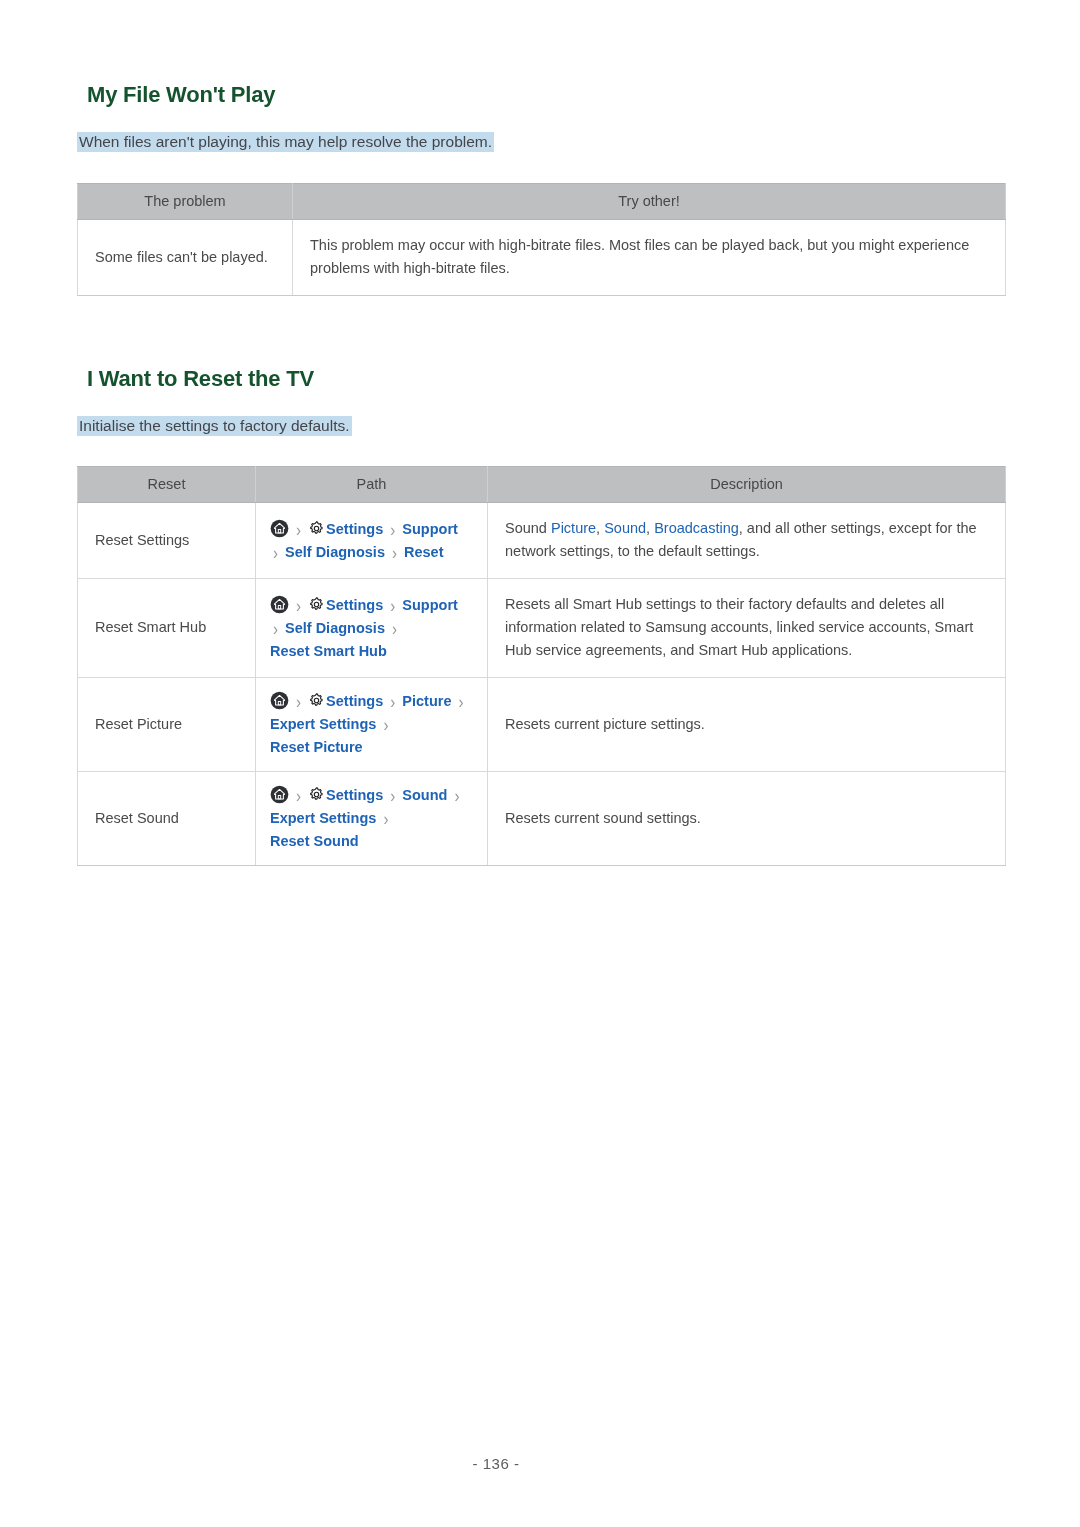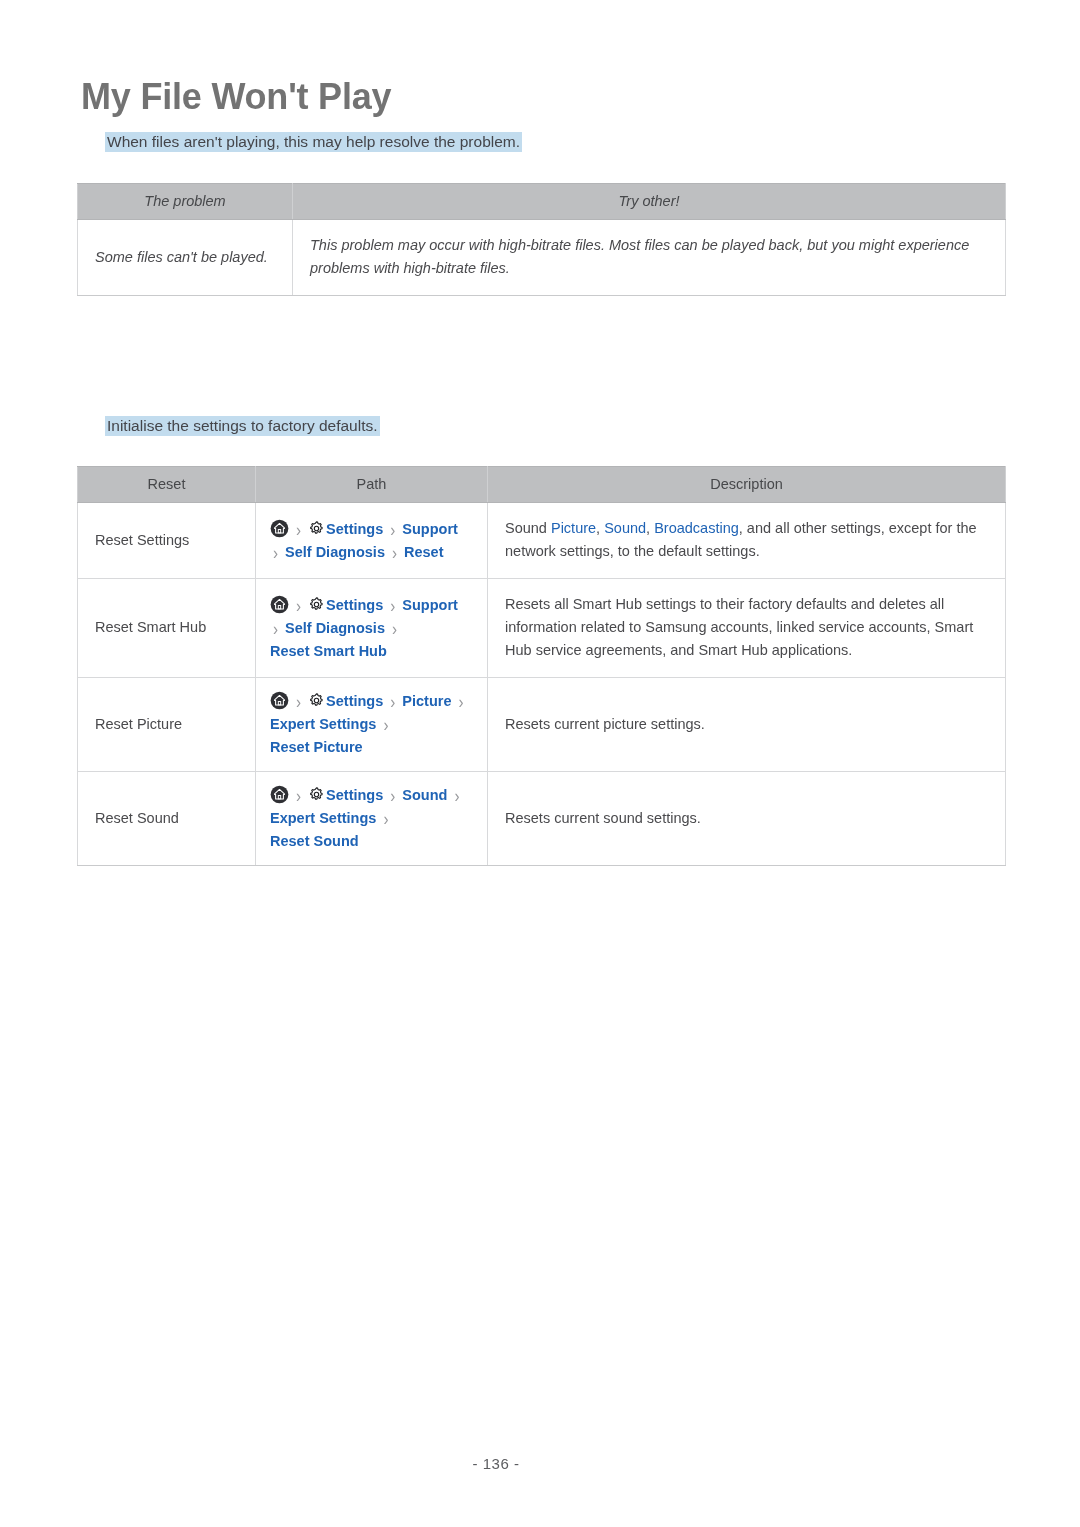--- a/index.html
+++ b/index.html
@@ -19,54 +19,53 @@
     position: absolute;
     left: 0; top: 0;
     width: 1080px;
     height: 1527px;
     box-sizing: border-box;
     padding: 0;
   }
 
   h1.doc-title {
     font-family: "Liberation Sans", sans-serif;
-    font-size: 36px;
+    font-size: 22px;
     font-weight: bold;
-    color: #737373;
+    color: #14532d;
     letter-spacing: -0.2px;
-    margin: 4px;
+    margin: 10px;
     padding: 0;
   }
   .title-1 { position: absolute; left: 77px; top: 72px; }
   .title-2 { position: absolute; left: 77px; top: 356px; }
 
   .lead-wrap { position: absolute; }
   .lead-1 { left: 77px; top: 130px; }
   .lead-2 { left: 77px; top: 414px; }
   .lead {
     display: inline;
     background: #c2dcee;
     font-family: "Liberation Sans", sans-serif;
     font-size: 15.5px;
     line-height: 24px;
     color: #44454a;
     padding: 1px 2px 2px 2px;
-    margin-left: 28px;
   }
 
   
   table.doc-table {
     position: absolute;
     border-collapse: collapse;
     table-layout: fixed;
     font-family: "Liberation Sans", sans-serif;
     font-size: 14.5px;
     color: #4a4a4d;
   }
-  table.t1 { left: 77px; top: 183px; width: 928px; font-style: italic; }
+  table.t1 { left: 77px; top: 183px; width: 928px; }
   table.t2 { left: 77px; top: 466px; width: 928px; }
 
   table.doc-table th {
     background: #bebfc1;
     color: #47484b;
     font-weight: normal;
     font-size: 14.5px;
     text-align: center;
     padding: 9px 6px 10px 6px;
     border: 1px solid #b3b4b6;
@@ -180,20 +179,21 @@
       </tr>
     </thead>
     <tbody>
       <tr>
         <td class="body-cell">Some files can't be played.</td>
         <td class="body-cell">This problem may occur with high-bitrate files. Most files can be played back, but you might experience problems with high-bitrate files.</td>
       </tr>
     </tbody>
   </table>
 
+  <h1 class="doc-title title-2">I Want to Reset the TV</h1>
 
   <div class="lead-wrap lead-2">
     <span class="lead">Initialise the settings to factory defaults.</span>
   </div>
 
   <table class="doc-table t2">
     <colgroup>
         <col class="c1">
         <col class="c2">
         <col class="c3">

